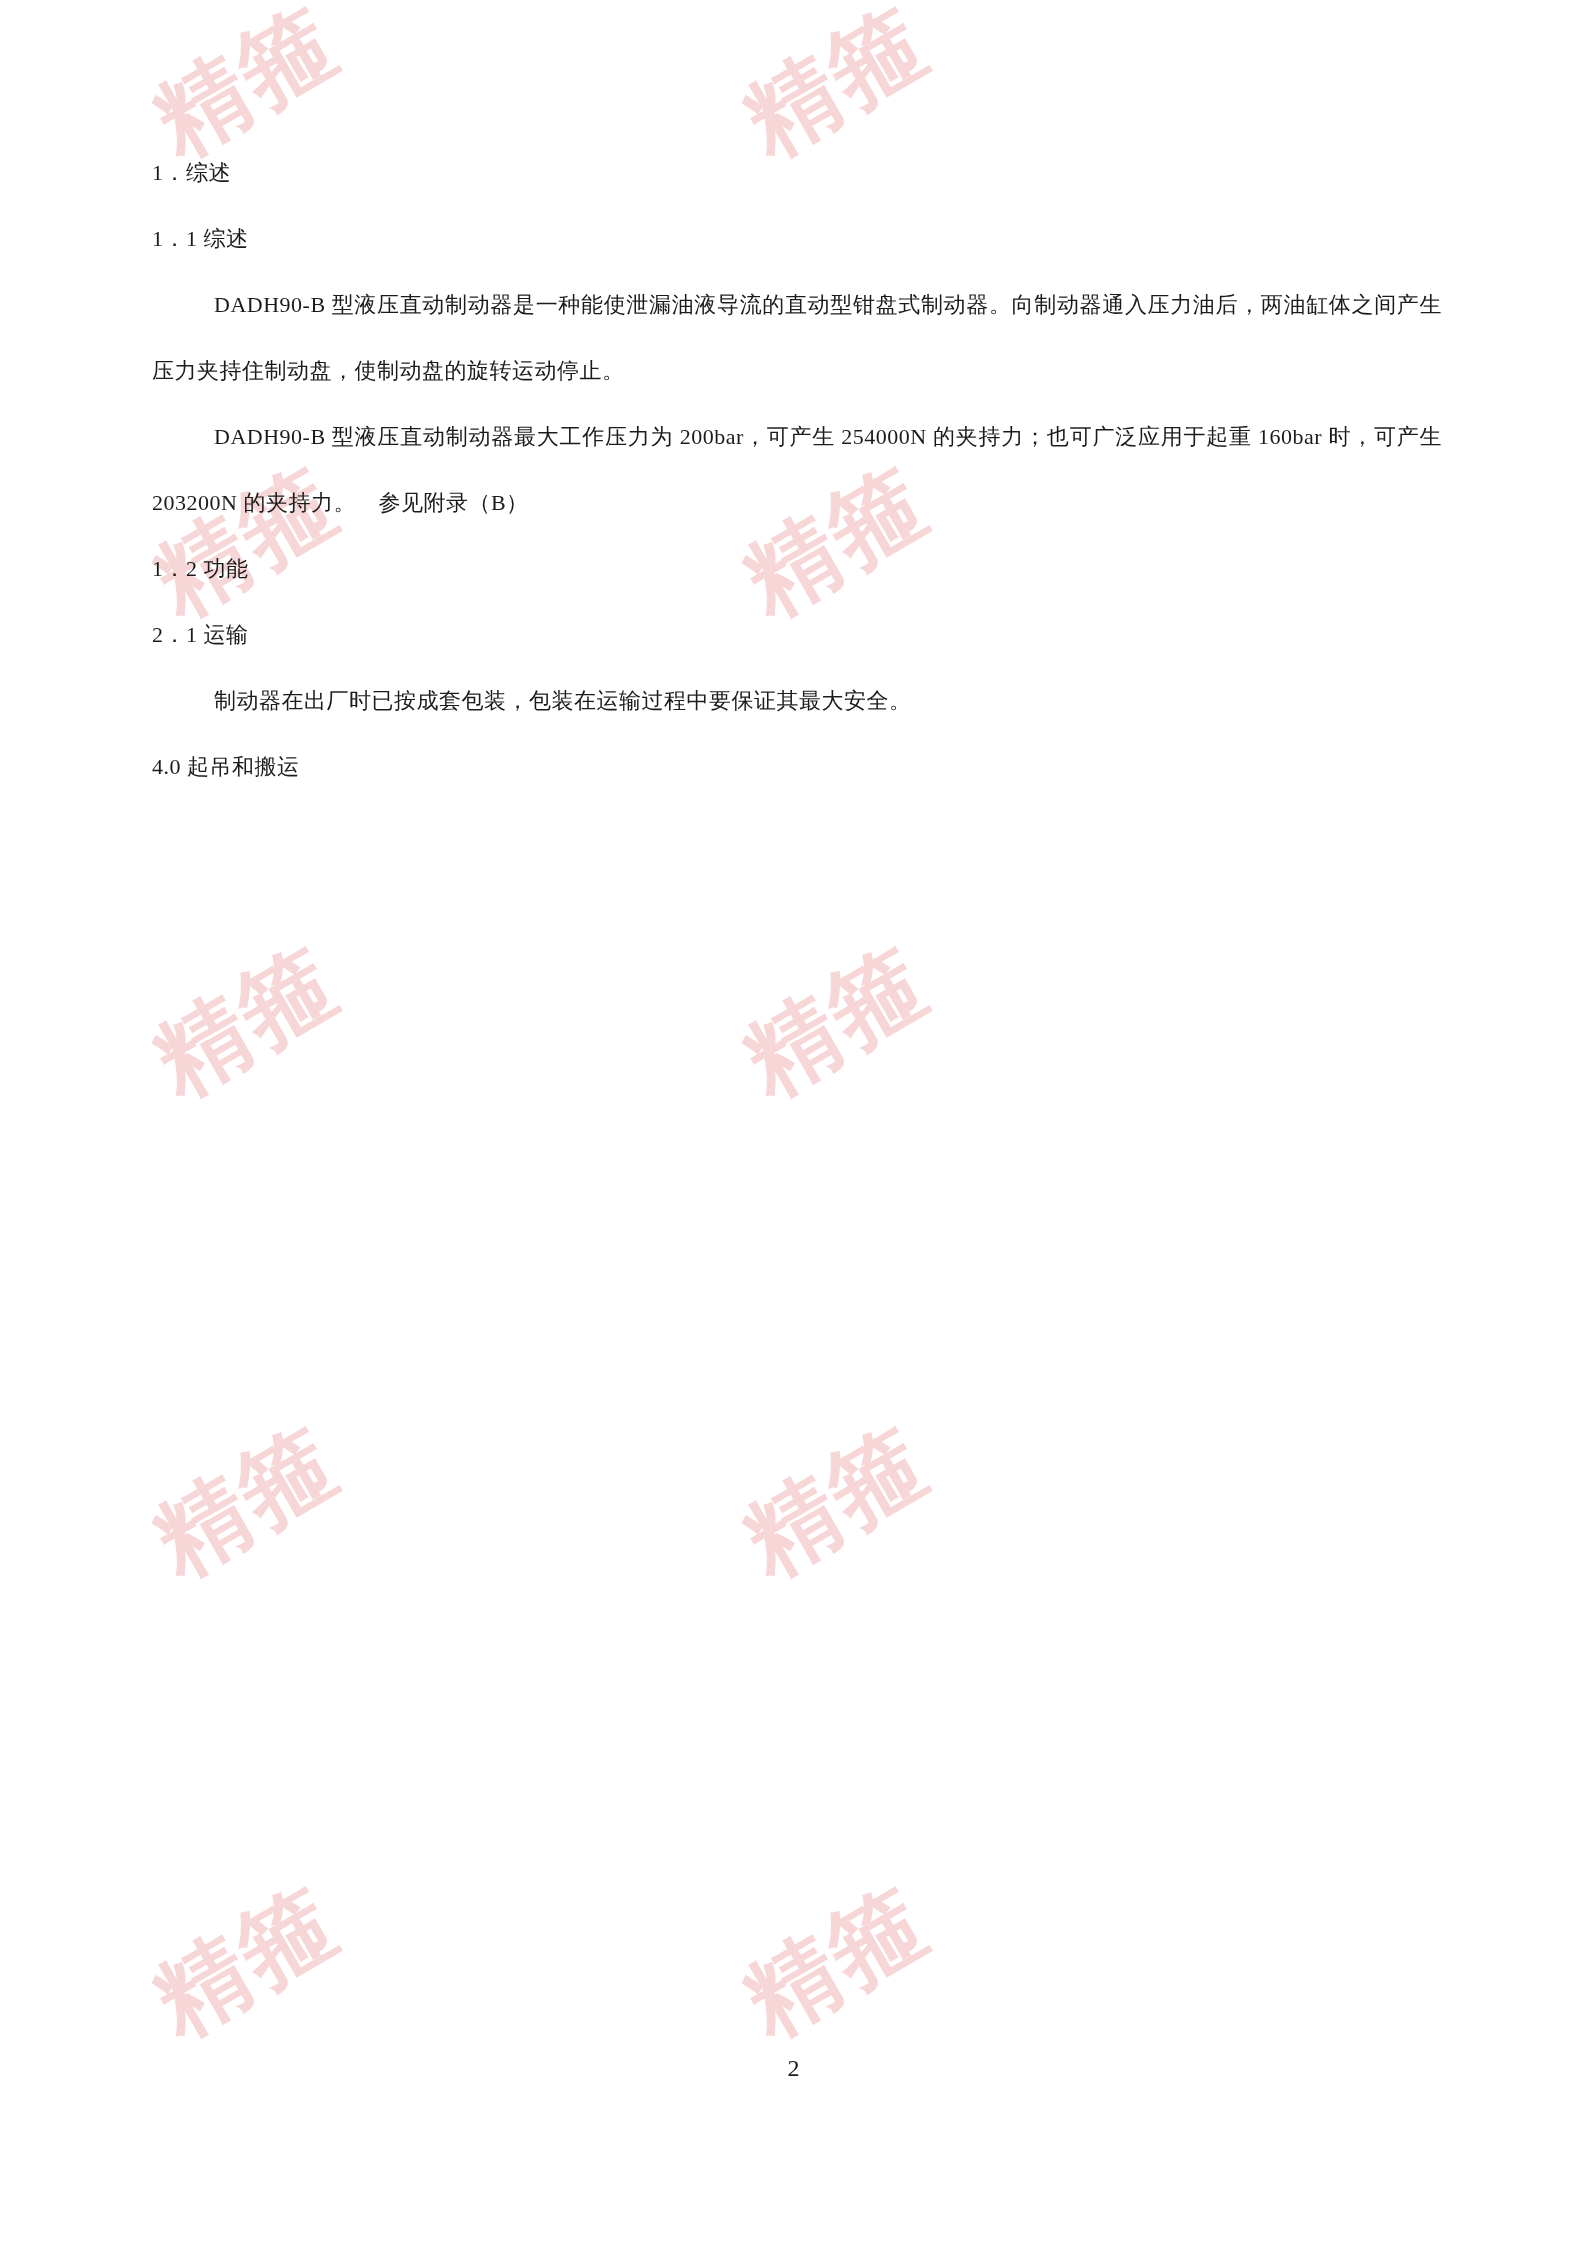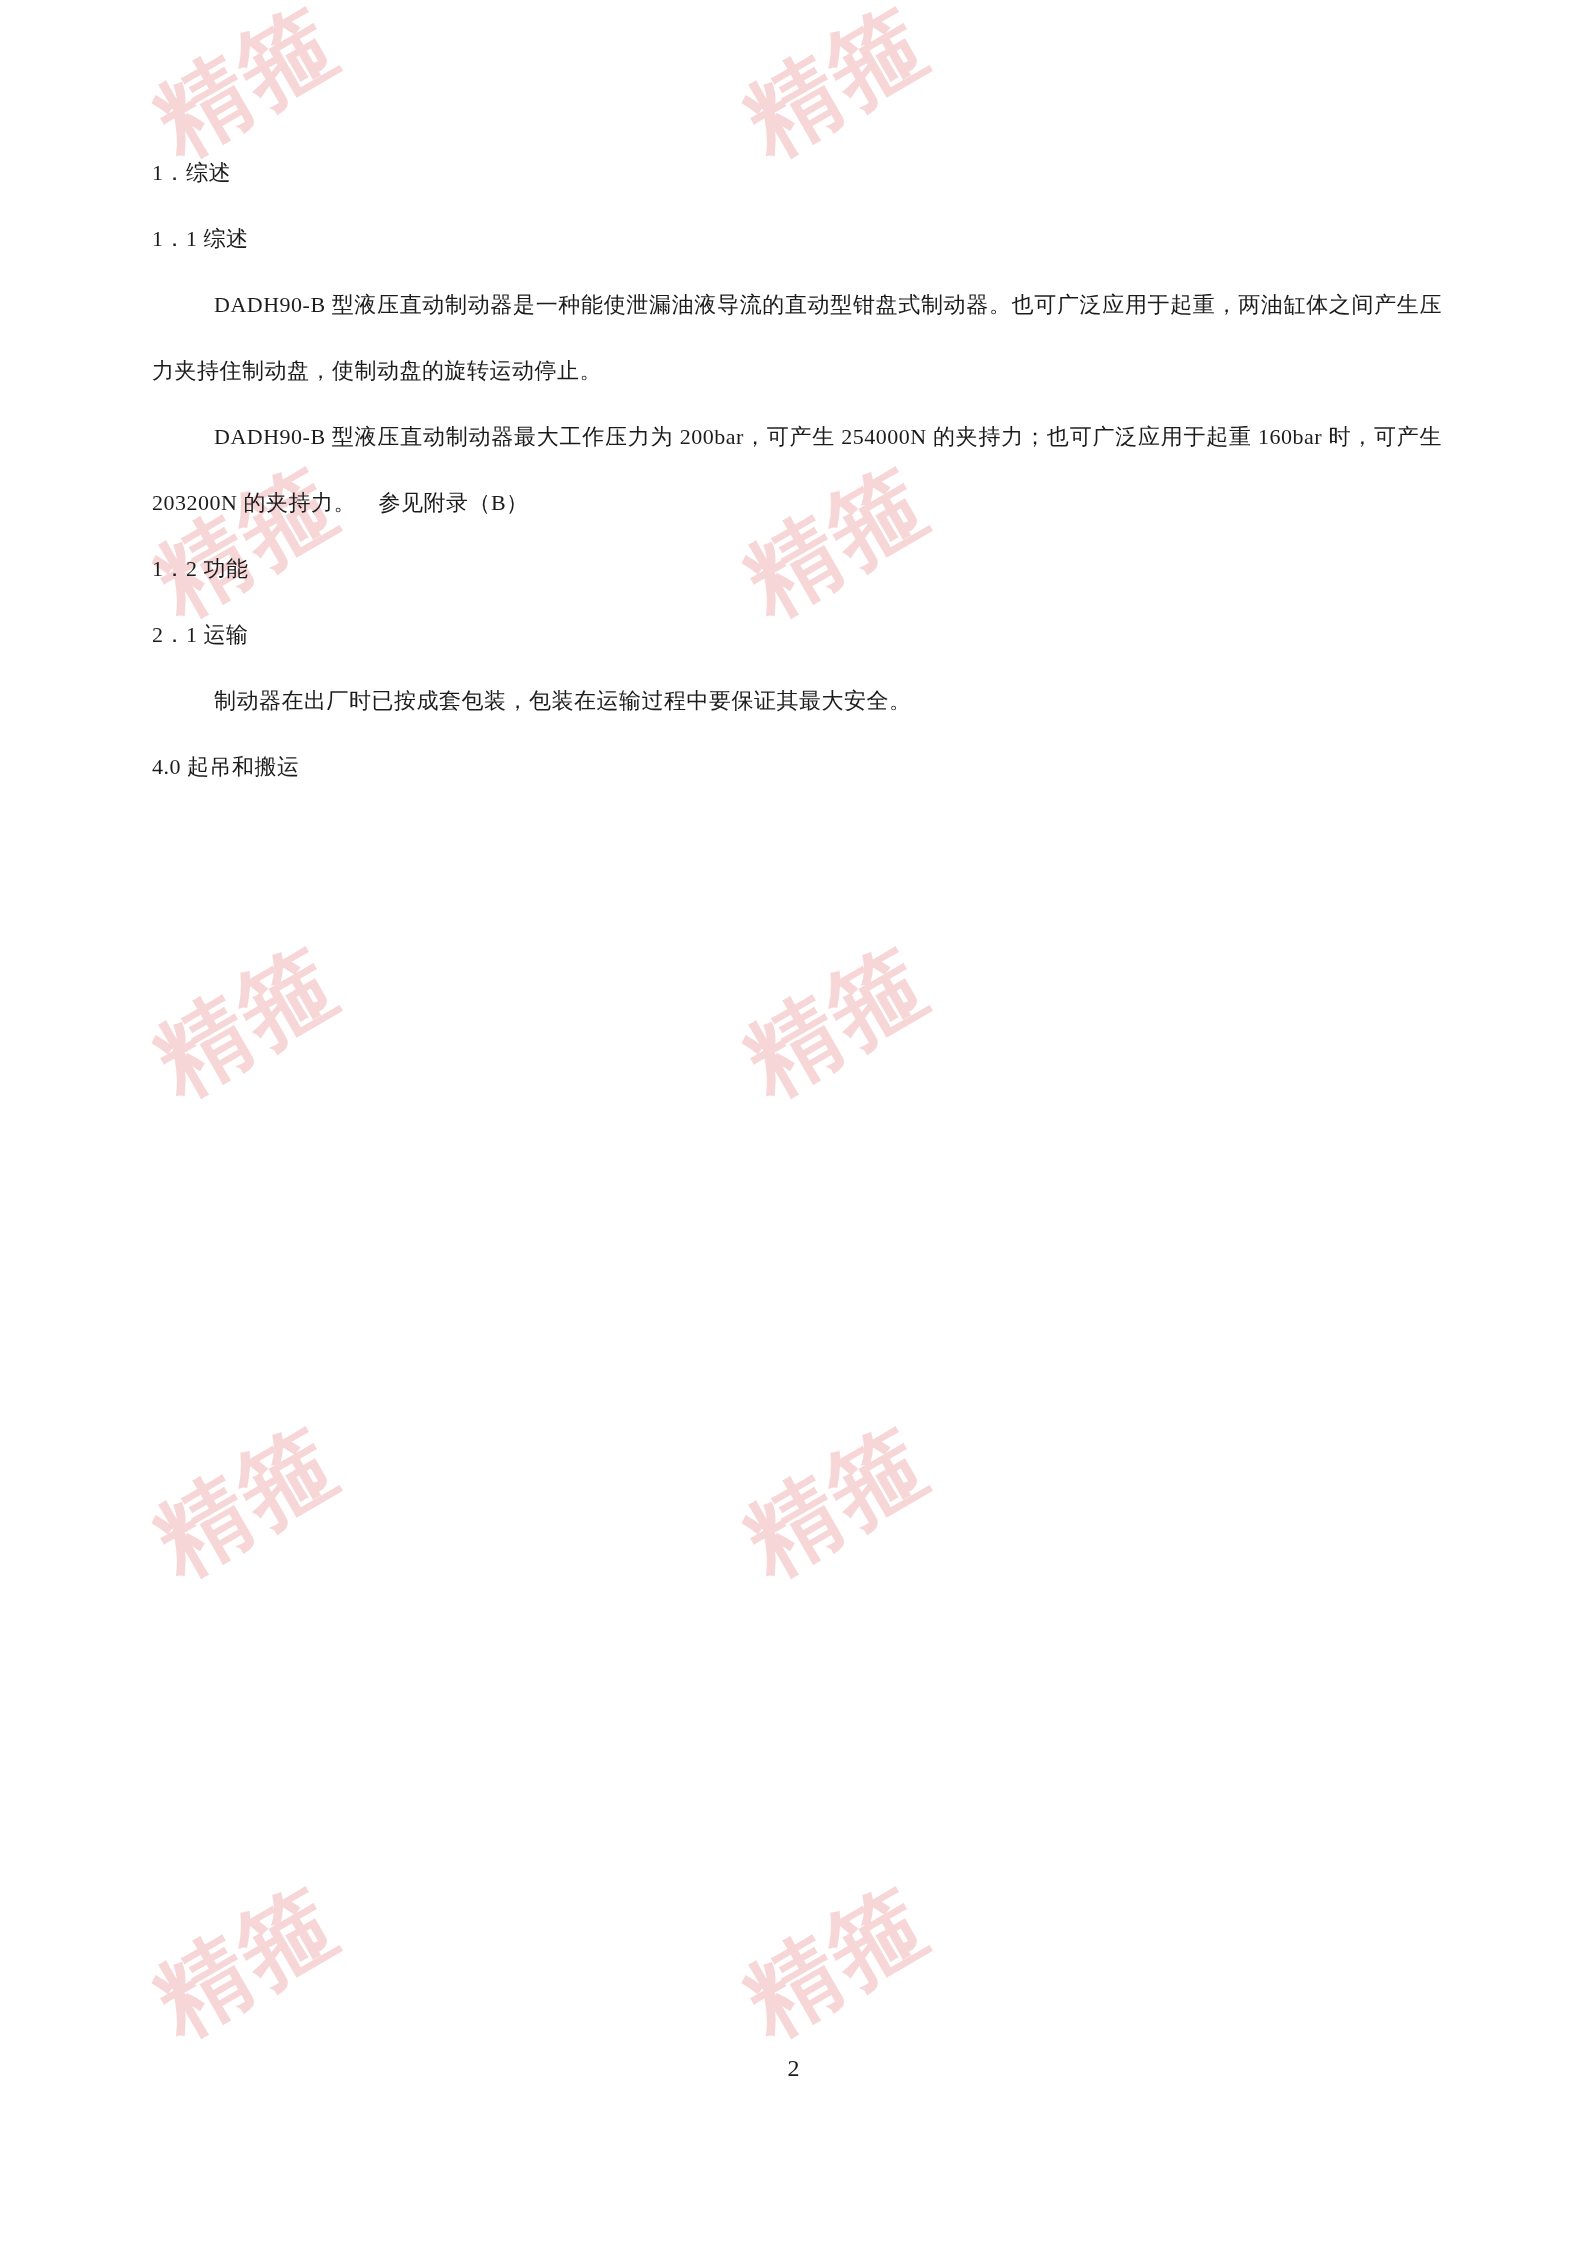--- a/index.html
+++ b/index.html
@@ -93,21 +93,21 @@
     <span class="wm w6">精箍</span>
     <span class="wm w7">精箍</span>
     <span class="wm w8">精箍</span>
     <span class="wm w9">精箍</span>
     <span class="wm w10">精箍</span>
   </div>
 
   <div class="content">
     <p class="heading">1．综述</p>
     <p class="heading">1．1 综述</p>
-    <p class="body">DADH90-B 型液压直动制动器是一种能使泄漏油液导流的直动型钳盘式制动器。也可广泛应用于起重，两油缸体之间产生压力夹持住制动盘，使制动盘的旋转运动停止。</p>
+    <p class="body">DADH90-B 型液压直动制动器是一种能使泄漏油液导流的直动型钳盘式制动器。向制动器通入压力油后，两油缸体之间产生压力夹持住制动盘，使制动盘的旋转运动停止。</p>
     <p class="body">DADH90-B 型液压直动制动器最大工作压力为 200bar，可产生 254000N 的夹持力；也可广泛应用于起重 160bar 时，可产生 203200N 的夹持力。　参见附录（B）</p>
     <p class="heading">1．2 功能</p>
     <p class="heading">2．1 运输</p>
     <p class="body">制动器在出厂时已按成套包装，包装在运输过程中要保证其最大安全。</p>
     <p class="heading">4.0 起吊和搬运</p>
   </div>
 
   <div class="page-number">2</div>
 </div>
 

